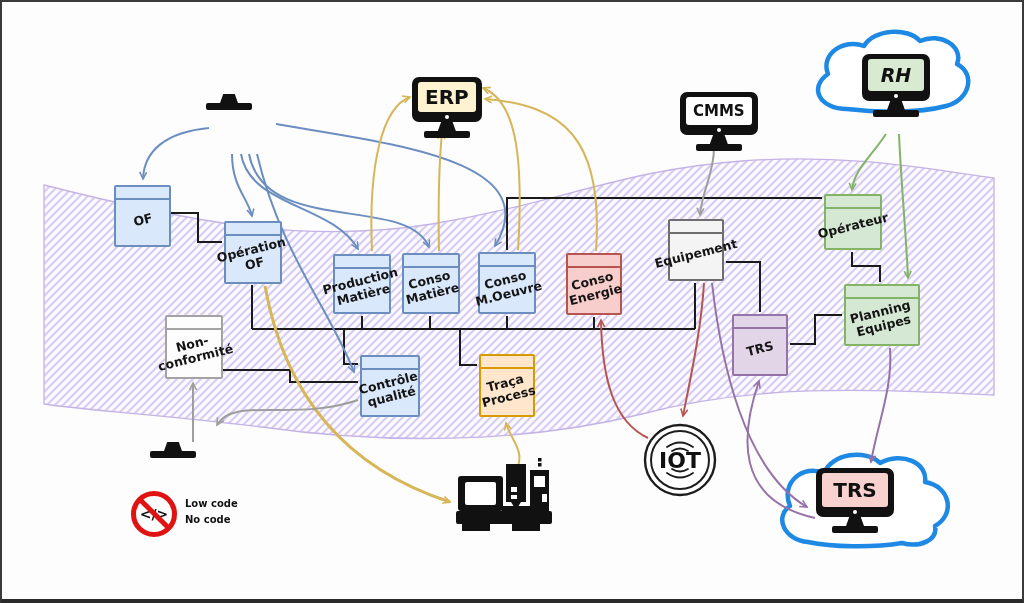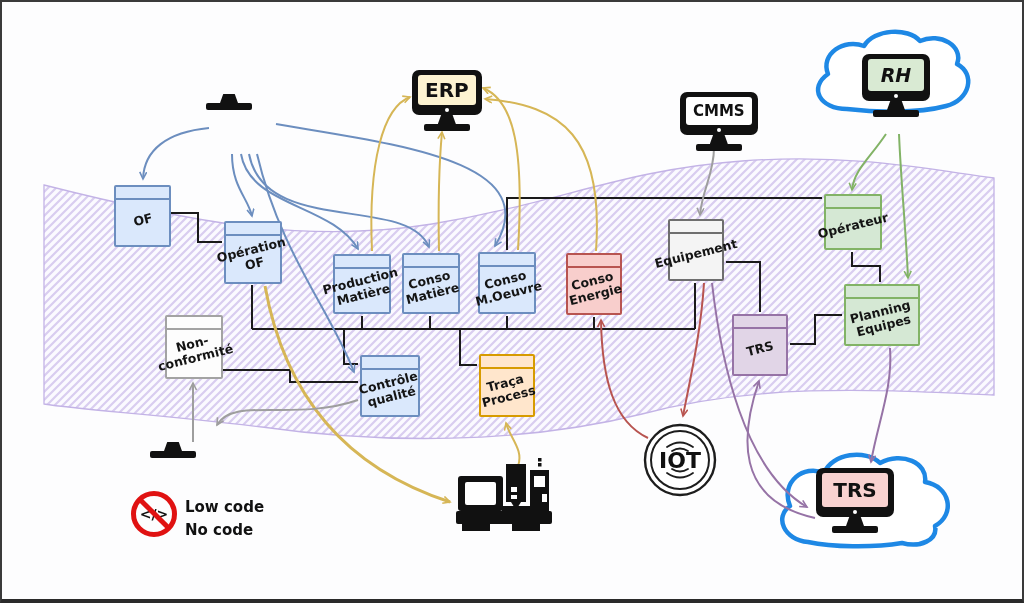--- a/index.html
+++ b/index.html
@@ -39,34 +39,34 @@
   
   .monitor{position:absolute;display:flex;flex-direction:column;align-items:center;z-index:6;}
   .mon-bezel{background:#111;border-radius:7px;padding:5px 6px 10px;position:relative;}
   .mon-screen{border-radius:3px;display:flex;align-items:center;justify-content:center;
               font-weight:bold;color:#111;padding:2px 7px;}
   .mon-dot{position:absolute;left:50%;bottom:3px;width:4px;height:4px;background:#fff;
            border-radius:50%;transform:translateX(-50%);}
   .mon-neck{width:18px;height:9px;background:#111;clip-path:polygon(18% 0,82% 0,100% 100%,0 100%);}
   .mon-base{width:46px;height:7px;background:#111;border-radius:2px;}
   #m-mes{left:204px;top:92px;}      #m-mes .mon-screen{background:#d6e4f7;font-size:19px;min-width:46px;height:26px;}
-  #m-erp{left:410px;top:68px;}      #m-erp .mon-screen{background:#fdf3d1;font-size:20px;min-width:42px;height:26px;}
+  #m-erp{left:410px;top:75px;}      #m-erp .mon-screen{background:#fdf3d1;font-size:20px;min-width:42px;height:26px;}
   #m-cmms{left:678px;top:90px;justify-content:flex-end;}     #m-cmms .mon-screen{background:#ffffff;font-size:15px;min-width:48px;height:24px;}
   #m-rh{left:860px;top:52px;font-style:italic;}       #m-rh .mon-screen{background:#d9ead3;font-size:19px;min-width:42px;height:28px;}
   #m-workflow{left:148px;top:440px;}#m-workflow .mon-screen{background:#ffffff;font-size:16px;min-width:64px;height:30px;}
   #m-trscloud{left:814px;top:466px;}#m-trscloud .mon-screen{background:#f9d2d0;font-size:20px;min-width:52px;height:30px;}
 
   
   .nocode{position:absolute;left:129px;top:489px;width:46px;height:46px;z-index:7;}
   .nocode-glyph{position:absolute;left:50%;top:50%;transform:translate(-50%,-50%);
                 font-weight:bold;font-size:14px;color:#111;}
   .nocode-ring{position:absolute;inset:0;border:5px solid #e01212;border-radius:50%;box-sizing:border-box;}
   .nocode-bar{position:absolute;left:2px;top:20px;width:42px;height:5px;background:#e01212;
               transform:rotate(45deg);}
-  .nocode-text{position:absolute;left:183px;top:494px;font-weight:bold;font-size:15px;
+  .nocode-text{position:absolute;left:183px;top:494px;font-weight:bold;font-size:10px;
                line-height:1.55;color:#111;z-index:7;white-space:pre-line;}
 
   
   #iot-icon{position:absolute;left:639px;top:419px;z-index:6;}
   #machine-icon{position:absolute;left:450px;top:452px;z-index:6;}
 </style>
 </head>
 <body>
 
 <div id="canvas">

